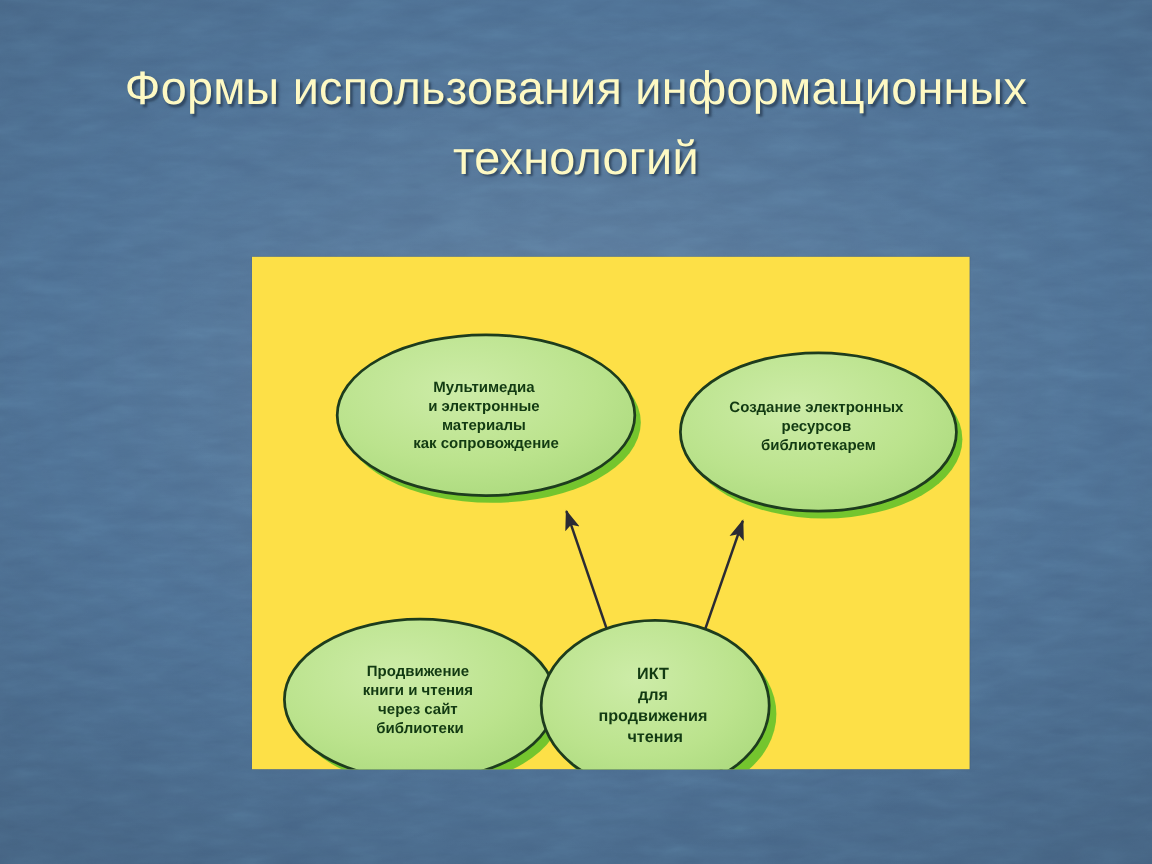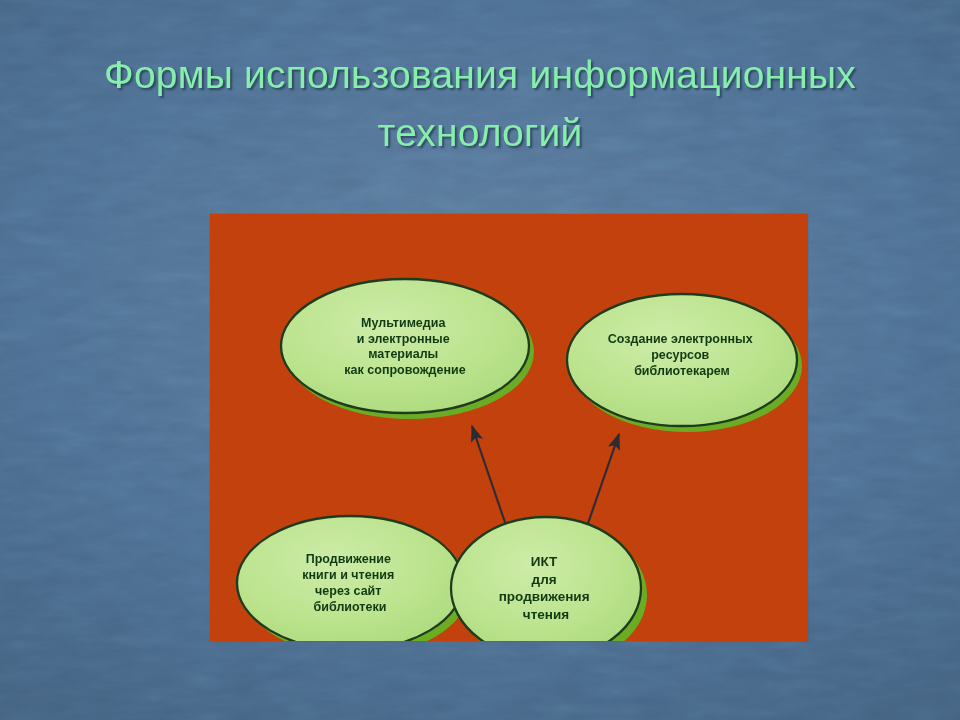--- a/index.html
+++ b/index.html
@@ -108,24 +108,24 @@
       </filter>
     </defs>
     <rect x="0" y="0" width="960" height="720" filter="url(#fabric)" opacity="0.75"></rect>
     <g transform="rotate(-18 480 360)">
       <rect x="-200" y="-200" width="1400" height="1200" filter="url(#streaks)" opacity="0.45"></rect>
     </g>
   </svg>
 
   <div id="vignette"></div>
 
-  <div id="title" style="color: #86efac;">Формы использования информационных
+  <div id="title" style="color: #fef9c3;">Формы использования информационных
 технологий</div>
 
-  <div id="panel" style="background: #c2410c;">
+  <div id="panel" style="background: #fde047;">
 
     <svg id="diagram" viewBox="0 0 598 427" preserveAspectRatio="none">
       <defs>
         <marker id="arrowhead" markerWidth="9" markerHeight="9" refX="7.4" refY="3.2" orient="auto" markerUnits="strokeWidth">
           <path d="M0,0.2 L8,3.2 L0,6.2 L1.7,3.2 Z" fill="#2b2b33"></path>
         </marker>
         <radialGradient id="nodeFill" cx="42%" cy="34%" r="78%">
           <stop offset="0%" stop-color="#cdeca8"></stop>
           <stop offset="58%" stop-color="#bbe38d"></stop>
           <stop offset="100%" stop-color="#a8d87a"></stop>

